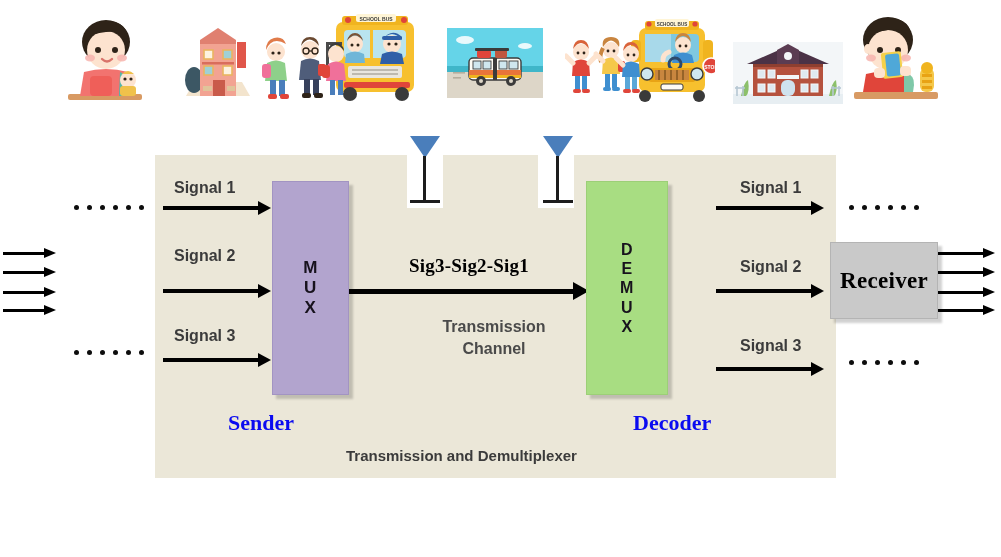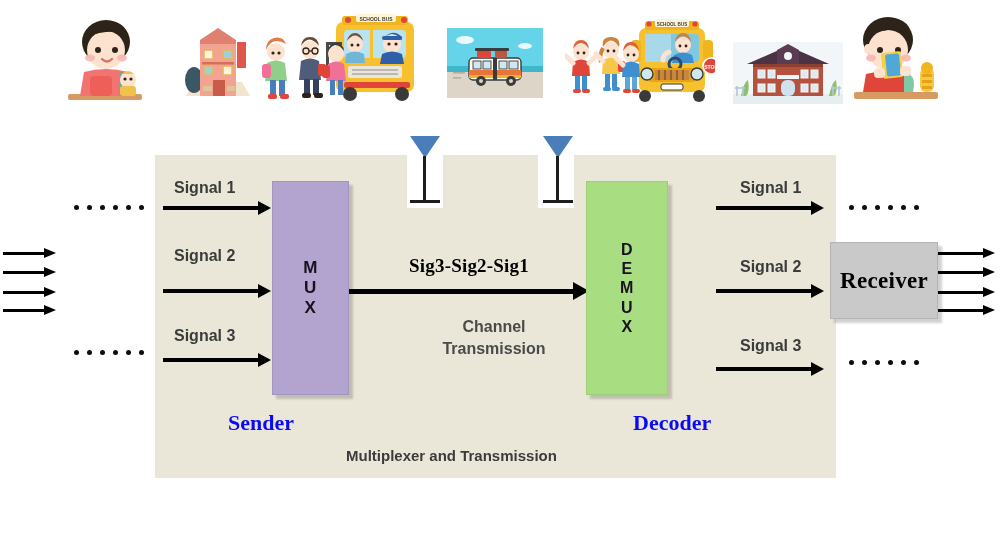--- a/index.html
+++ b/index.html
@@ -466,22 +466,22 @@
       </span>
     </span>
   </div>
 
   <div class="muxout" style="left:409px;top:255px;">Sig3-Sig2-Sig1</div>
   <div class="arrow fat" style="left:348px;top:289px;width:243px;">
     <span class="shaft" style="width:225px;"></span>
     <span class="head" style="left:225px;"></span>
   </div>
   <div class="channel" style="left:424px;top:316px;width:140px;">
+    <div>Transmission</div>
     <div>Channel</div>
-    <div>Transmission</div>
   </div>
 
   <div class="box" id="demux">
     <span class="shadow"></span>
     <span class="face">
       <span class="vstack">
         <span>D</span>
         <span>E</span>
         <span>M</span>
         <span>U</span>
@@ -545,16 +545,16 @@
       <i></i>
       <i></i>
       <i></i>
       <i></i>
       <i></i>
   </div>
 
   <div class="role" style="left:228px;top:410px;text-align:center;">Sender</div>
   <div class="role" style="left:633px;top:410px;">Decoder</div>
 
-  <div class="caption-inner" style="left:346px;top:447px;">Multiplexer and Transmission</div>
+  <div class="caption-inner" style="left:346px;top:447px;">Transmission and Demultiplexer</div>
 
 
 </div>
 
 </body></html>

